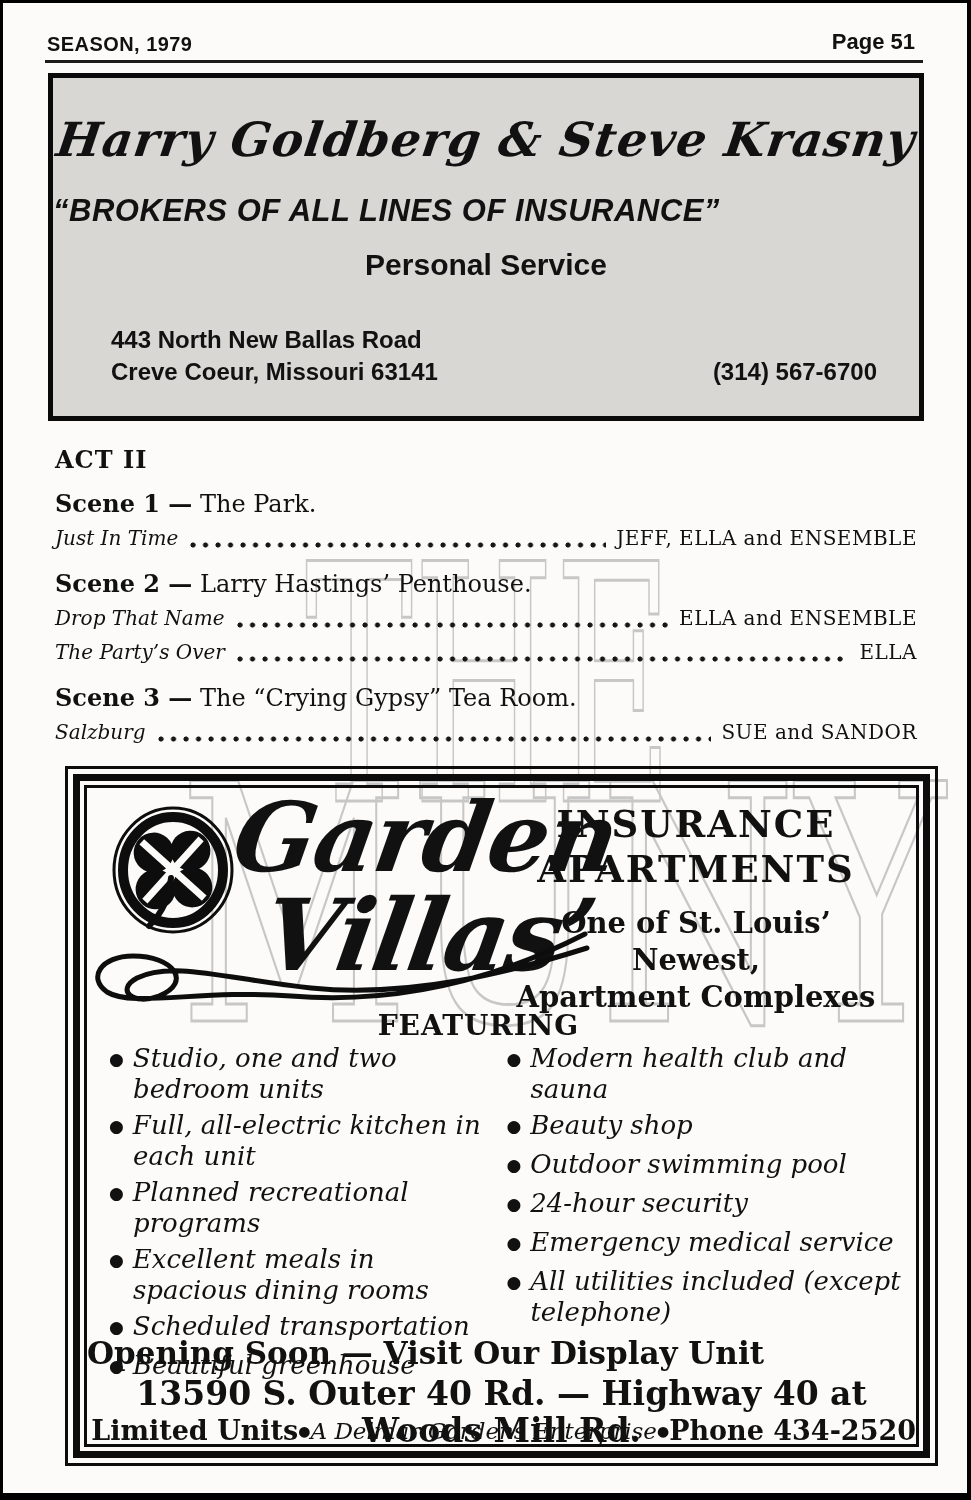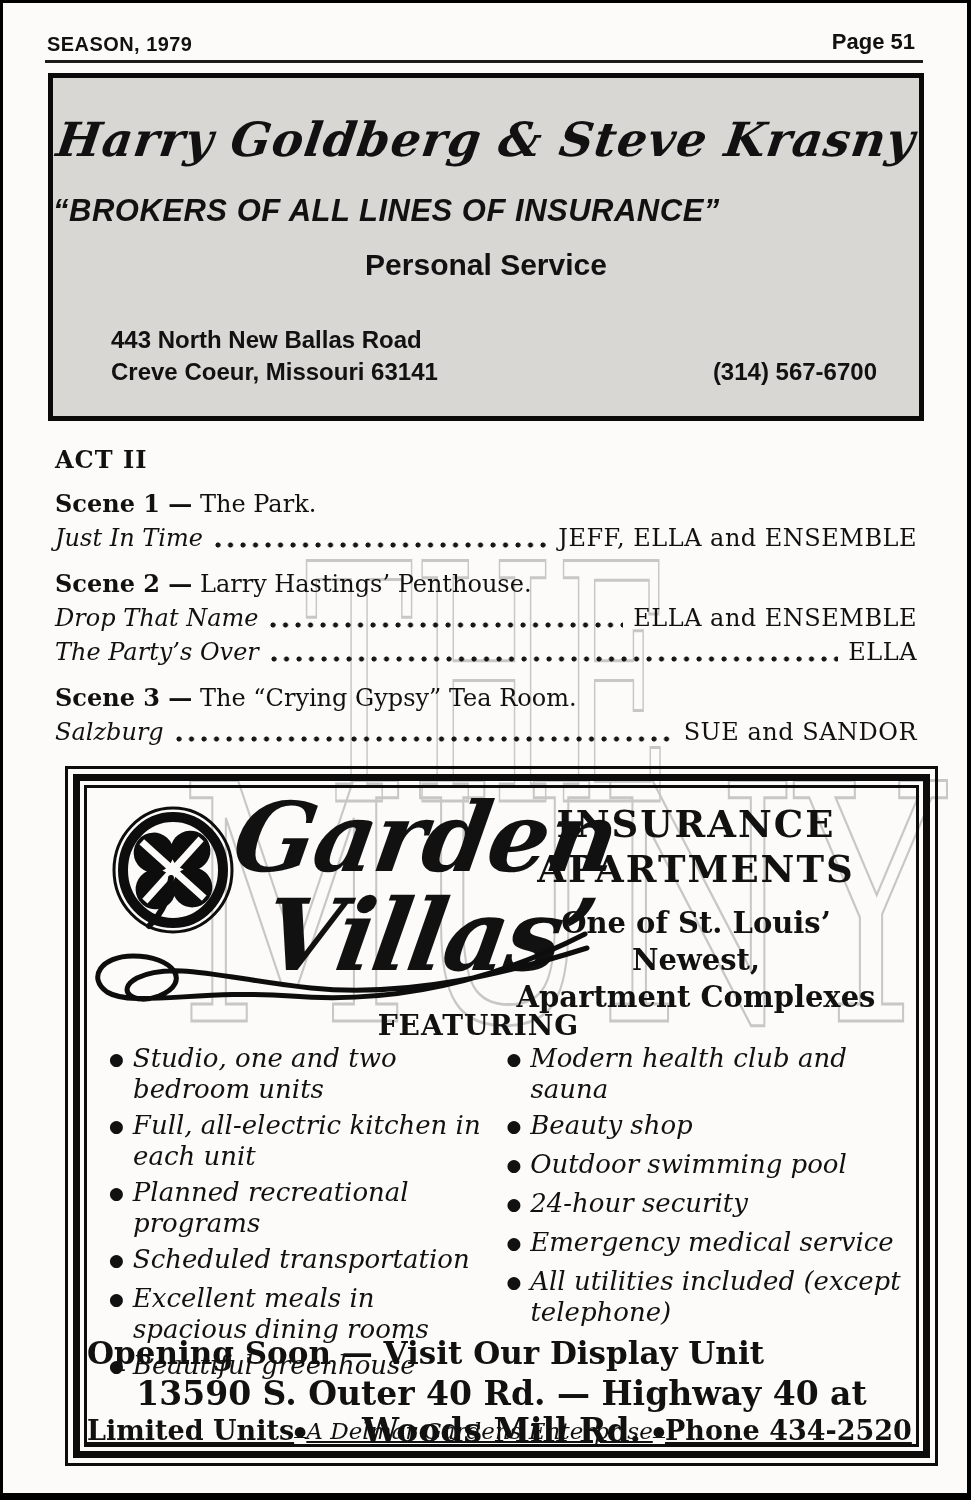--- a/index.html
+++ b/index.html
@@ -29,21 +29,21 @@
   .ins-bottom{position:absolute; left:58px; right:42px; bottom:28px; display:flex;
     justify-content:space-between; align-items:flex-end;}
   .ins-addr{font:bold 24px/32px "Liberation Sans", sans-serif;}
   .ins-phone{font:bold 24px/32px "Liberation Sans", sans-serif;}
   
   .act{left:52px; right:50px; top:443px;}
   .act-title{text-align:left; font:bold 24px/28px "DejaVu Serif", serif; letter-spacing:1px; margin-bottom:2px;}
   .scene{margin-top:14px;}
   .scene-head{font-size:24px; line-height:31px;}
   .scene-label{font-weight:bold;}
-  .song-row{display:flex; align-items:flex-end; font-size:24px; line-height:31px; margin-top:3px;}
+  .song-row{display:flex; align-items:flex-end; font-size:20px; line-height:31px; margin-top:3px;}
   .song-title{font-style:italic; white-space:nowrap;}
   .song-perf{white-space:nowrap; letter-spacing:.5px;}
   .leader{flex:1; height:8px; margin:0 10px 5px 12px;
     background-image:radial-gradient(circle at 3px 4px, #161616 2.2px, transparent 2.9px);
     background-size:12.5px 8px; background-repeat:repeat-x; background-position:left bottom;}
   
   .gv-outer{left:62px; top:763px; width:873px; height:700px; box-sizing:border-box;
     border:3px solid #0c0c0c; padding:5px;}
   .gv-mid{height:100%; box-sizing:border-box; border:7px solid #0c0c0c; padding:4px;}
   .gv-inner{height:100%; box-sizing:border-box; border:3px solid #0c0c0c; position:relative;}
@@ -56,21 +56,21 @@
   .gv-subs{margin-top:13px; font:bold 29px/37px "DejaVu Serif", serif;}
   .gv-featuring{left:0; right:46px; top:222px; text-align:center; font:bold 28px/31px "DejaVu Serif", serif; letter-spacing:1px;}
   .gv-cols{left:12px; right:6px; top:256px; display:flex;}
   .gv-col{list-style:none; margin:0; padding:0;}
   .gv-col-left{width:49%;}
   .gv-col-right{width:51%;}
   .gv-col li{font:italic 26px/28px "DejaVu Serif", serif; margin-bottom:8px; padding-left:34px; text-indent:-24px;}
   .gv-col li::before{content:"●"; font-style:normal; font-size:17px; margin-right:9px; position:relative; top:-2px;}
   .gv-open{left:0; right:0; top:548px; font:bold 31px/34px "DejaVu Serif", serif;}
   .gv-addr{left:0; right:0; top:587px; text-align:center; font:bold 33px/37px "DejaVu Serif", serif;}
-  .gv-last{left:0; right:0; top:628px; display:flex; justify-content:flex-start; align-items:center; text-decoration:underline;}
+  .gv-last{left:0; right:0; top:628px; display:flex; justify-content:flex-end; align-items:center; }
   .gv-limited,.gv-phone{font:bold 27px/30px "DejaVu Serif", serif;}
   .gv-enterprise{font:italic 23px/28px "DejaVu Serif", serif;}
   .gv-dot{font-size:14px; line-height:28px;}
 </style>
 </head>
 <body>
 
 <div class="page">
 
   <svg class="z watermark-svg" width="971" height="1500" viewBox="0 0 971 1500" aria-hidden="true">
@@ -176,22 +176,22 @@
             </div>
           </div>
 
           <div class="z gv-featuring">FEATURING</div>
 
           <div class="z gv-cols">
             <ul class="gv-col gv-col-left">
               <li>Studio, one and two bedroom units</li>
               <li>Full, all-electric kitchen in each unit</li>
               <li>Planned recreational programs</li>
+              <li>Excellent meals in spacious dining rooms</li>
               <li>Scheduled transportation</li>
-              <li>Excellent meals in spacious dining rooms</li>
               <li>Beautiful greenhouse</li>
             </ul>
             <ul class="gv-col gv-col-right">
               <li>Modern health club and sauna</li>
               <li>Beauty shop</li>
               <li>Outdoor swimming pool</li>
               <li>24-hour security</li>
               <li>Emergency medical service</li>
               <li>All utilities included (except telephone)</li>
             </ul>

